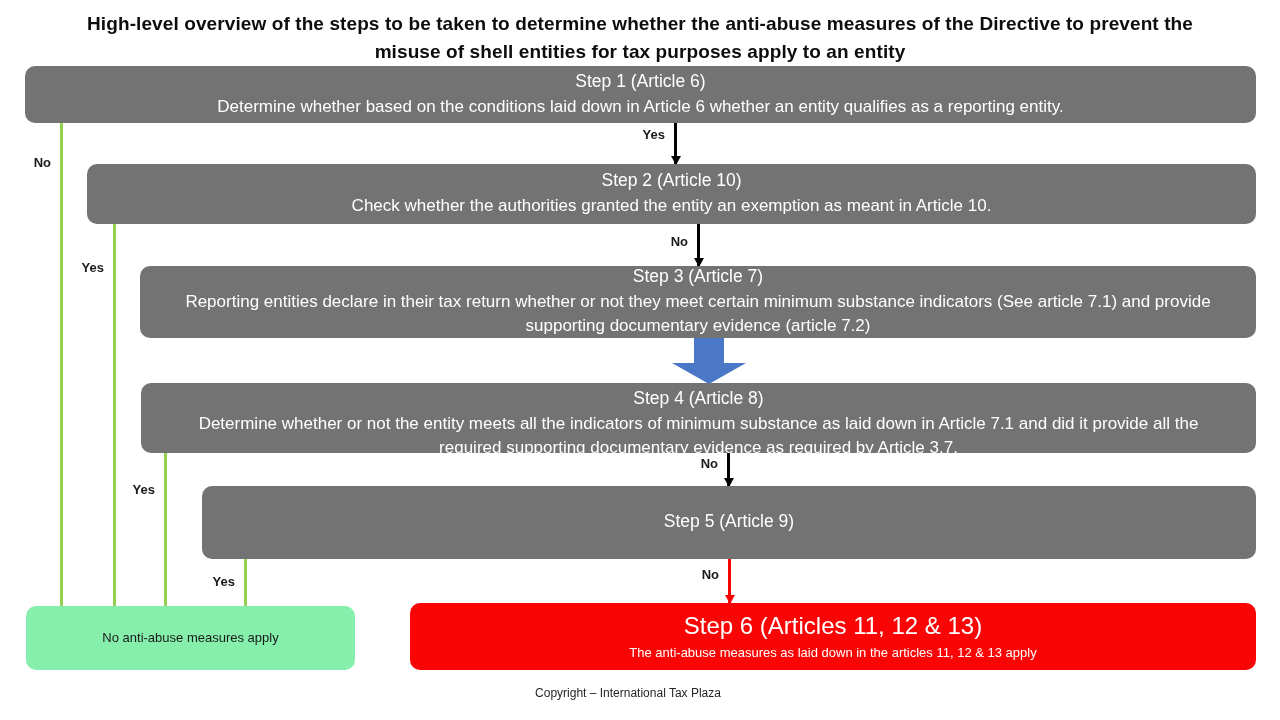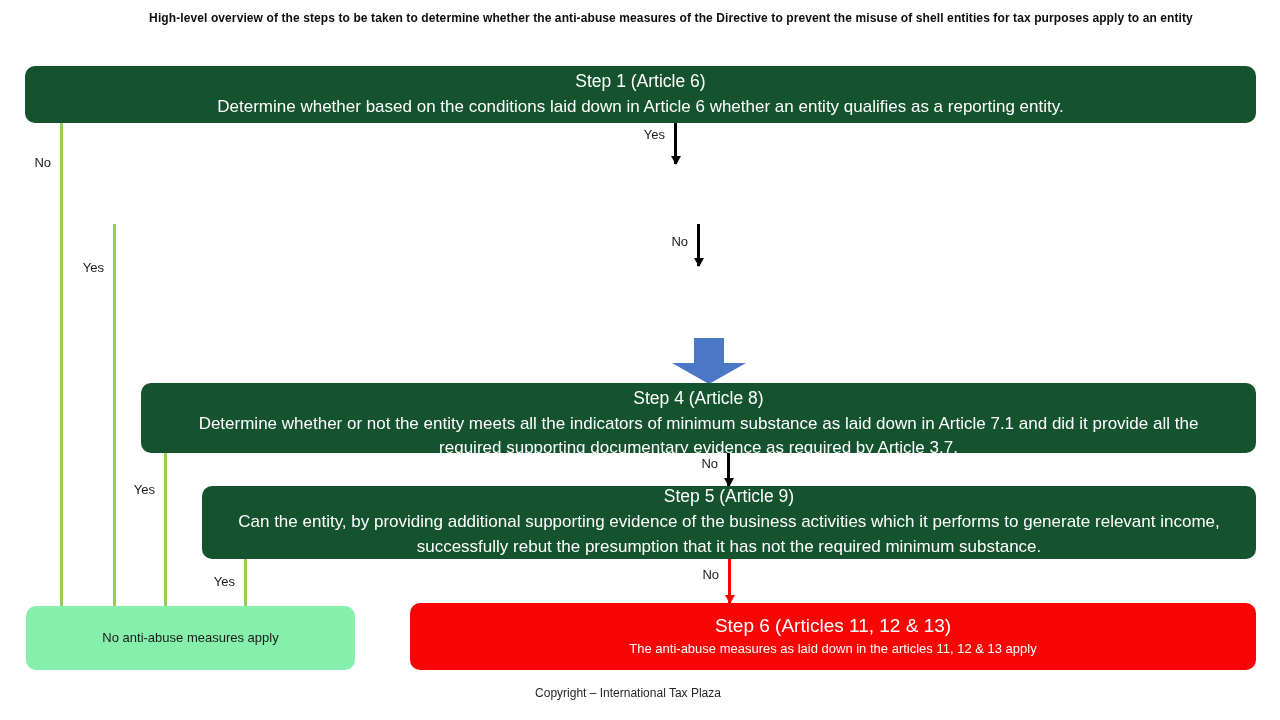--- a/index.html
+++ b/index.html
@@ -21,34 +21,33 @@
     height: 720px;
   }
 
   
   .chart-title {
     position: absolute;
     left: 70px;
     top: 10px;
     width: 1140px;
     text-align: center;
-    font-size: 12px;
+    font-size: 19px;
     font-weight: bold;
     line-height: 1.45;
     color: #0d0d0d;
     letter-spacing: 0.1px;
-    margin-left: 31px;
   }
 
   
   .step-box {
     position: absolute;
     box-sizing: border-box;
     border-radius: 10px;
-    background: #14532d;
+    background: #737373;
     color: #ffffff;
     display: flex;
     flex-direction: column;
     align-items: center;
     justify-content: center;
     padding: 4px 12px;
     text-align: center;
   }
   .step-box.outcome-green {
     background: #86efac;
@@ -66,21 +65,21 @@
   }
   .step-body {
     font-size: 17px;
     line-height: 1.45;
     max-width: 1040px;
   }
   .outcome-green .step-body {
     font-size: 13px;
   }
   .outcome-red .step-heading {
-    font-size: 19px;
+    font-size: 24px;
   }
   .outcome-red .step-body {
     font-size: 13px;
   }
 
   
   #step1 { left: 25px;  top: 66px;  width: 1231px; height: 57px; }
   #step2 { left: 87px;  top: 164px; width: 1169px; height: 60px; }
   #step3 { left: 140px; top: 266px; width: 1116px; height: 72px; }
   #step4 { left: 141px; top: 383px; width: 1115px; height: 70px; justify-content: space-between; }
@@ -118,21 +117,21 @@
     padding: 1px 2px;
   }
   .conn.green .line { background: #92d050; }
   .conn.green .head { border-top: 9px solid #92d050; }
   .conn.black .line { background: #000000; }
   .conn.black .head { border-top: 9px solid #000000; }
   .conn.red   .line { background: #ff0000; }
   .conn.red   .head { border-top: 9px solid #ff0000; }
 
   
-  .lbl-left  { right: 7px; }
+  .lbl-left  { right: 7px; font-weight: bold; }
 
   
   #blue-block-arrow {
     position: absolute;
     left: 672px;
     top: 338px;
     width: 74px;
     height: 46px;
   }
   #blue-block-arrow .shaft {
@@ -223,30 +222,37 @@
   <div id="blue-block-arrow">
     <div class="shaft"></div>
     <div class="tip"></div>
   </div>
 
   <div class="step-box" id="step1">
     <div class="step-heading">Step 1 (Article 6)</div>
     <div class="step-body">Determine whether based on the conditions laid down in Article 6 whether an entity qualifies as a reporting entity.</div>
   </div>
 
-
+  <div class="step-box" id="step2">
+    <div class="step-heading">Step 2 (Article 10)</div>
+    <div class="step-body">Check whether the authorities granted the entity an exemption as meant in Article 10.</div>
+  </div>
+
+  <div class="step-box" id="step3">
+    <div class="step-heading">Step 3 (Article 7)</div>
+    <div class="step-body" style="max-width:1085px;">Reporting entities declare in their tax return whether or not they meet certain minimum substance indicators (See article 7.1) and provide supporting documentary evidence (article 7.2)</div>
+  </div>
 
   <div class="step-box" id="step4">
     <div class="step-heading">Step 4 (Article 8)</div>
     <div class="step-body" style="max-width:1030px;">Determine whether or not the entity meets all the indicators of minimum substance as laid down in Article 7.1 and did it provide all the required supporting documentary evidence as required by Article 3.7.</div>
   </div>
 
   <div class="step-box" id="step5">
     <div class="step-heading">Step 5 (Article 9)</div>
-    <div class="step-body" style="max-width:1030px;">Can the entity, by providing additional supporting evidence of the business activities which it performs to generate relevant income,  successfully rebut the presumption that it has not the required minimum substance.</div>
   </div>
 
   <div class="step-box outcome-green" id="outcome-green-box">
     <div class="step-body">No anti-abuse measures apply</div>
   </div>
 
   <div class="step-box outcome-red" id="outcome-red-box">
     <div class="step-heading">Step 6  (Articles 11, 12 &amp; 13)</div>
     <div class="step-body">The anti-abuse measures as laid down in the articles 11, 12 &amp; 13 apply</div>
   </div>

